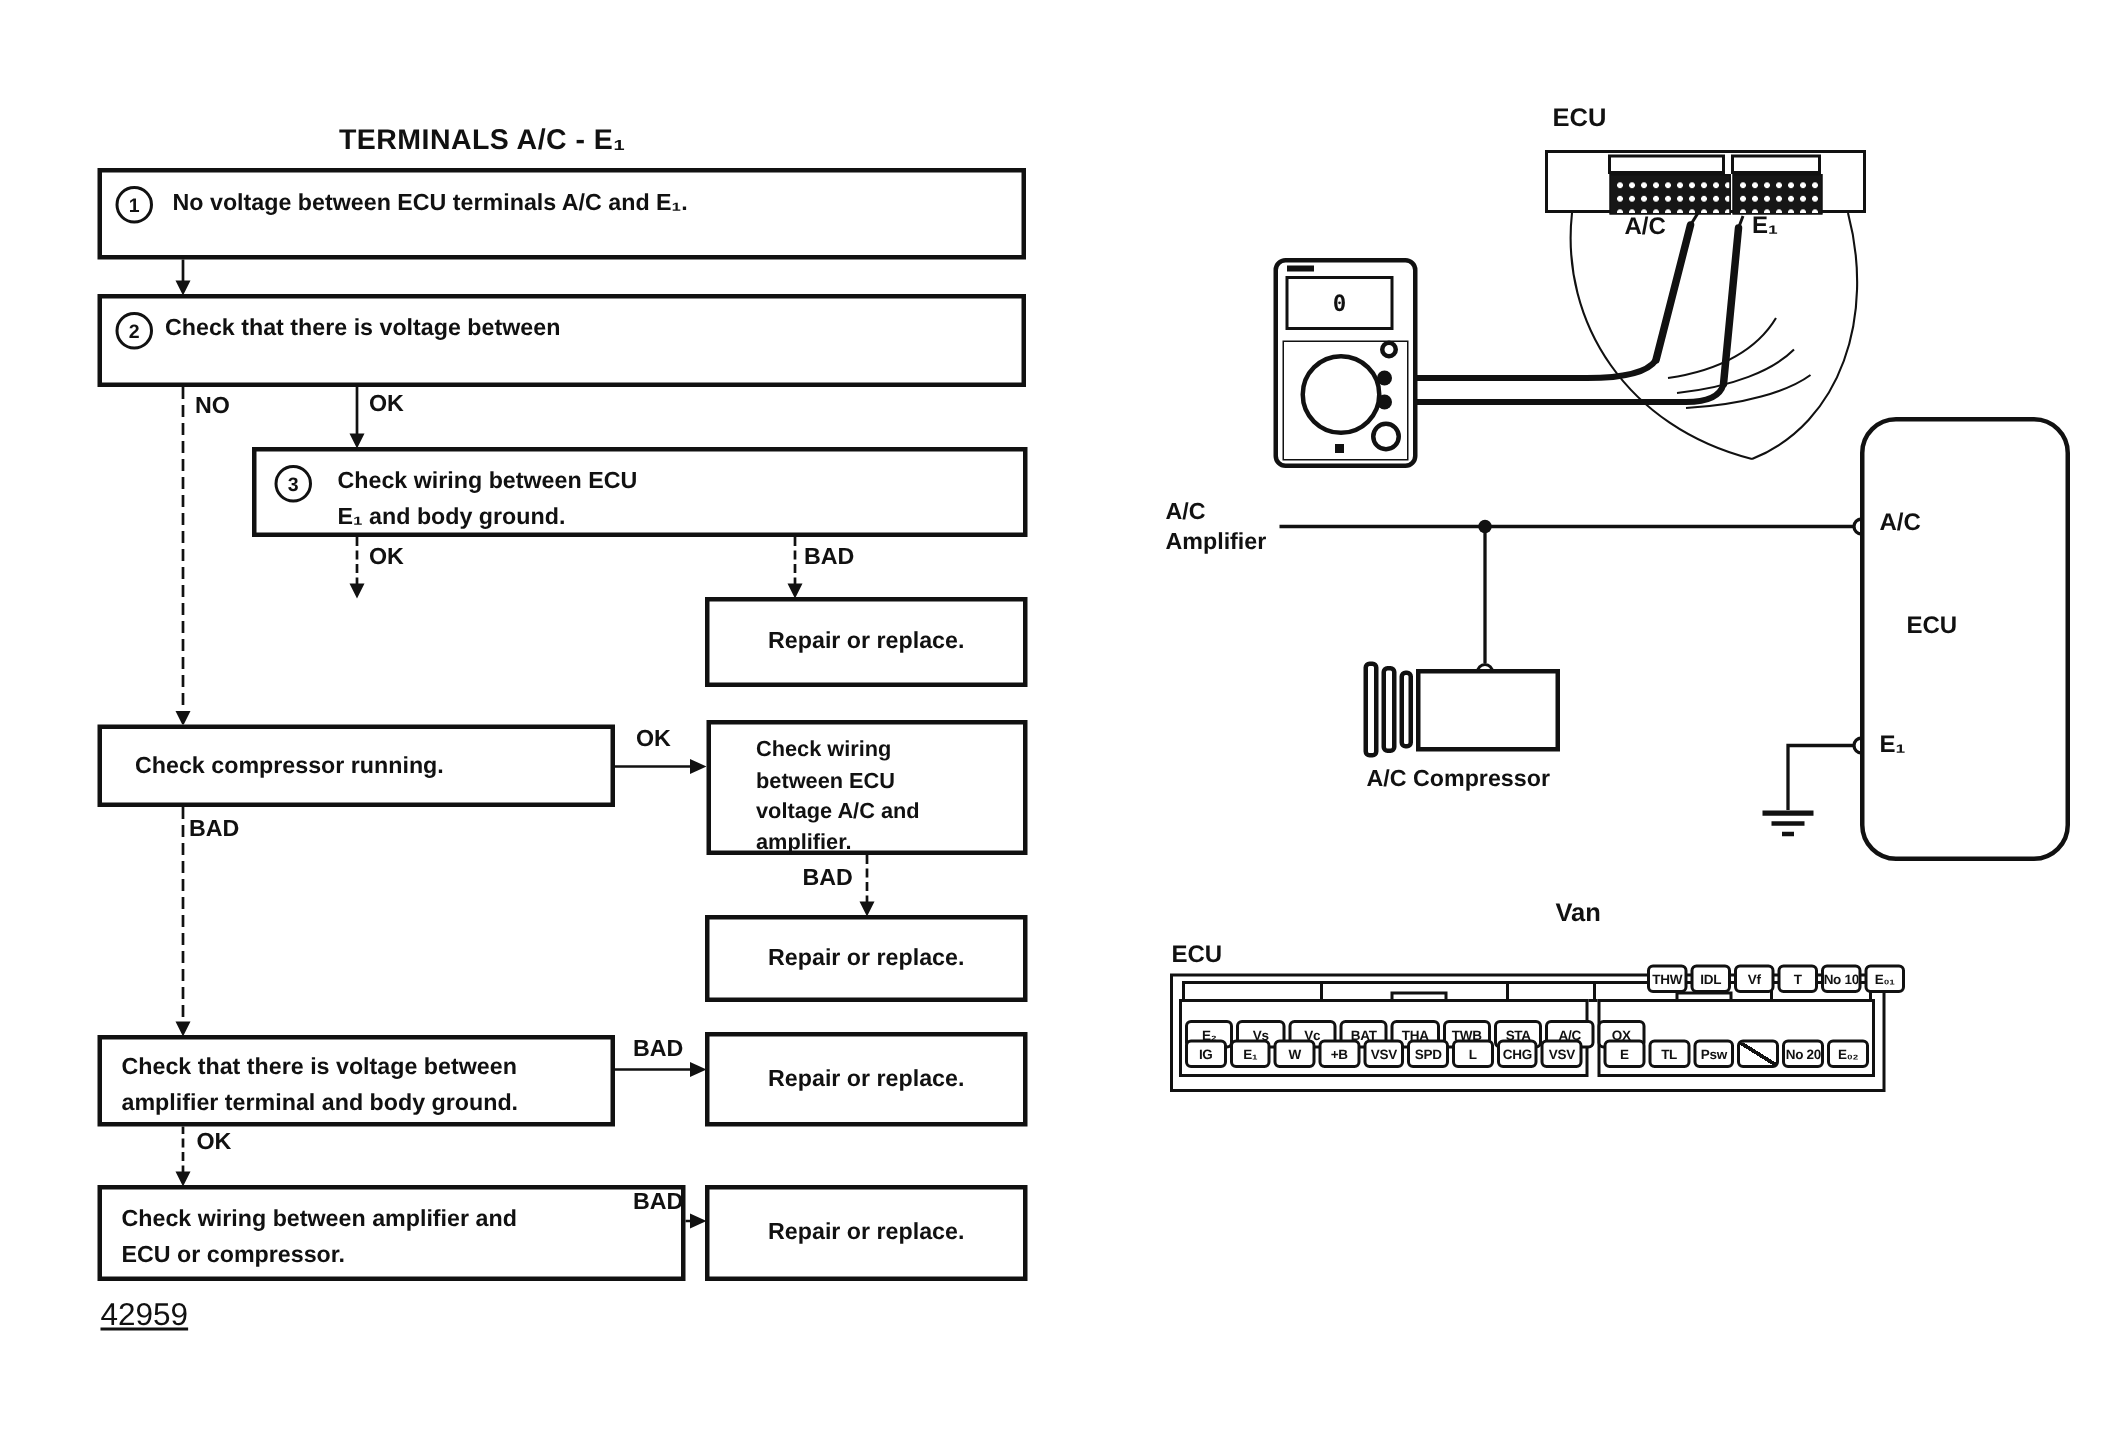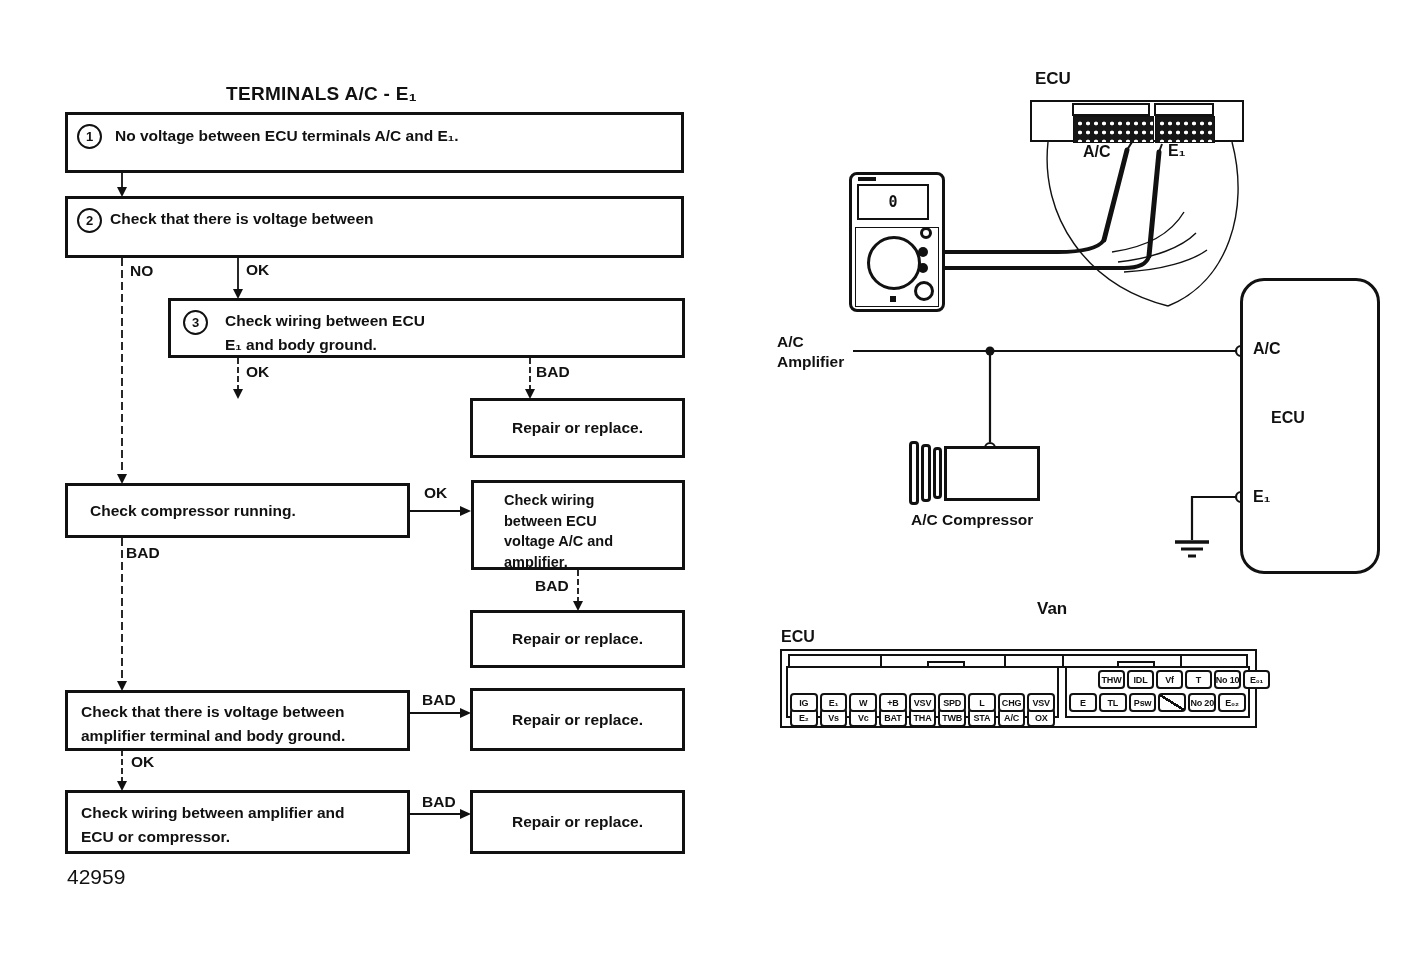--- a/index.html
+++ b/index.html
@@ -151,28 +151,28 @@
 
   <div class="fbox" style="left:65px;top:690px;width:345px;height:61px;padding:7px 4px 0 13px;">
     <div>Check that there is voltage between</div>
     <div>amplifier terminal and body ground.</div>
   </div>
   <div class="lbl" style="left:422px;top:691px;">BAD</div>
   <div class="fbox center" style="left:470px;top:688px;width:215px;height:63px;">Repair or replace.</div>
 
   <div class="lbl" style="left:131px;top:753px;">OK</div>
 
-  <div class="fbox" style="left:65px;top:790px;width:345px;height:64px;padding:8px 4px 0 13px;">
+  <div class="fbox" style="left:65px;top:790px;width:392px;height:64px;padding:8px 4px 0 13px;">
     <div>Check wiring between amplifier and</div>
     <div>ECU or compressor.</div>
   </div>
   <div class="lbl" style="left:422px;top:793px;">BAD</div>
   <div class="fbox center" style="left:470px;top:790px;width:215px;height:64px;">Repair or replace.</div>
 
-  <div class="abs" style="left:67px;top:865px;font-size:21px;">42959</div>
+  <div class="abs" style="left:67px;top:865px;font-size:21px;text-decoration:underline;">42959</div>
 
   <div class="abs" style="left:1035px;top:69px;font-size:17px;font-weight:700;">ECU</div>
   <div class="pinouter" style="left:1030px;top:100px;width:214px;height:42px;"></div>
   <div class="pinouter" style="left:1072px;top:103px;width:78px;height:13px;"></div>
   <div class="pinouter" style="left:1154px;top:103px;width:60px;height:13px;"></div>
   <div class="pingrid" style="left:1073px;top:116px;width:79px;height:25px;"></div>
   <div class="pingrid" style="left:1155px;top:116px;width:58px;height:25px;"></div>
   <div class="small-lbl" style="left:1083px;top:143px;">A/C</div>
   <div class="small-lbl" style="left:1168px;top:142px;">E₁</div>
 
@@ -209,21 +209,21 @@
   <div class="abs dark" style="left:880px;top:654px;width:2px;height:14px;"></div>
   <div class="abs dark" style="left:1004px;top:654px;width:2px;height:14px;"></div>
   <div class="abs dark" style="left:1062px;top:654px;width:2px;height:14px;"></div>
   <div class="abs dark" style="left:1180px;top:654px;width:2px;height:14px;"></div>
   <div class="pinouter" style="left:927px;top:661px;width:38px;height:7px;"></div>
   <div class="pinouter" style="left:1117px;top:661px;width:38px;height:7px;"></div>
 
   <div class="pinouter" style="left:786px;top:666px;width:273px;height:52px;"></div>
   <div class="pinouter" style="left:1065px;top:666px;width:185px;height:52px;"></div>
 
-  <div class="pinrow" style="left:790px;top:708px;width:265px;">
+  <div class="pinrow" style="left:790px;top:680px;width:307px;">
     <span class="pincell">E₂</span>
     <span class="pincell">Vs</span>
     <span class="pincell">Vc</span>
     <span class="pincell">BAT</span>
     <span class="pincell">THA</span>
     <span class="pincell">TWB</span>
     <span class="pincell">STA</span>
     <span class="pincell">A/C</span>
     <span class="pincell">OX</span>
   </div>
@@ -231,21 +231,21 @@
     <span class="pincell">IG</span>
     <span class="pincell">E₁</span>
     <span class="pincell">W</span>
     <span class="pincell">+B</span>
     <span class="pincell">VSV</span>
     <span class="pincell">SPD</span>
     <span class="pincell">L</span>
     <span class="pincell">CHG</span>
     <span class="pincell">VSV</span>
   </div>
-  <div class="pinrow" style="left:1069px;top:670px;width:172px;padding-left:29px;">
+  <div class="pinrow" style="left:1069px;top:643px;width:172px;padding-left:29px;">
     <span class="pincell">THW</span>
     <span class="pincell">IDL</span>
     <span class="pincell">Vf</span>
     <span class="pincell">T</span>
     <span class="pincell">No 10</span>
     <span class="pincell">E₀₁</span>
   </div>
   <div class="pinrow" style="left:1069px;top:693px;width:177px;">
     <span class="pincell">E</span>
     <span class="pincell">TL</span>

